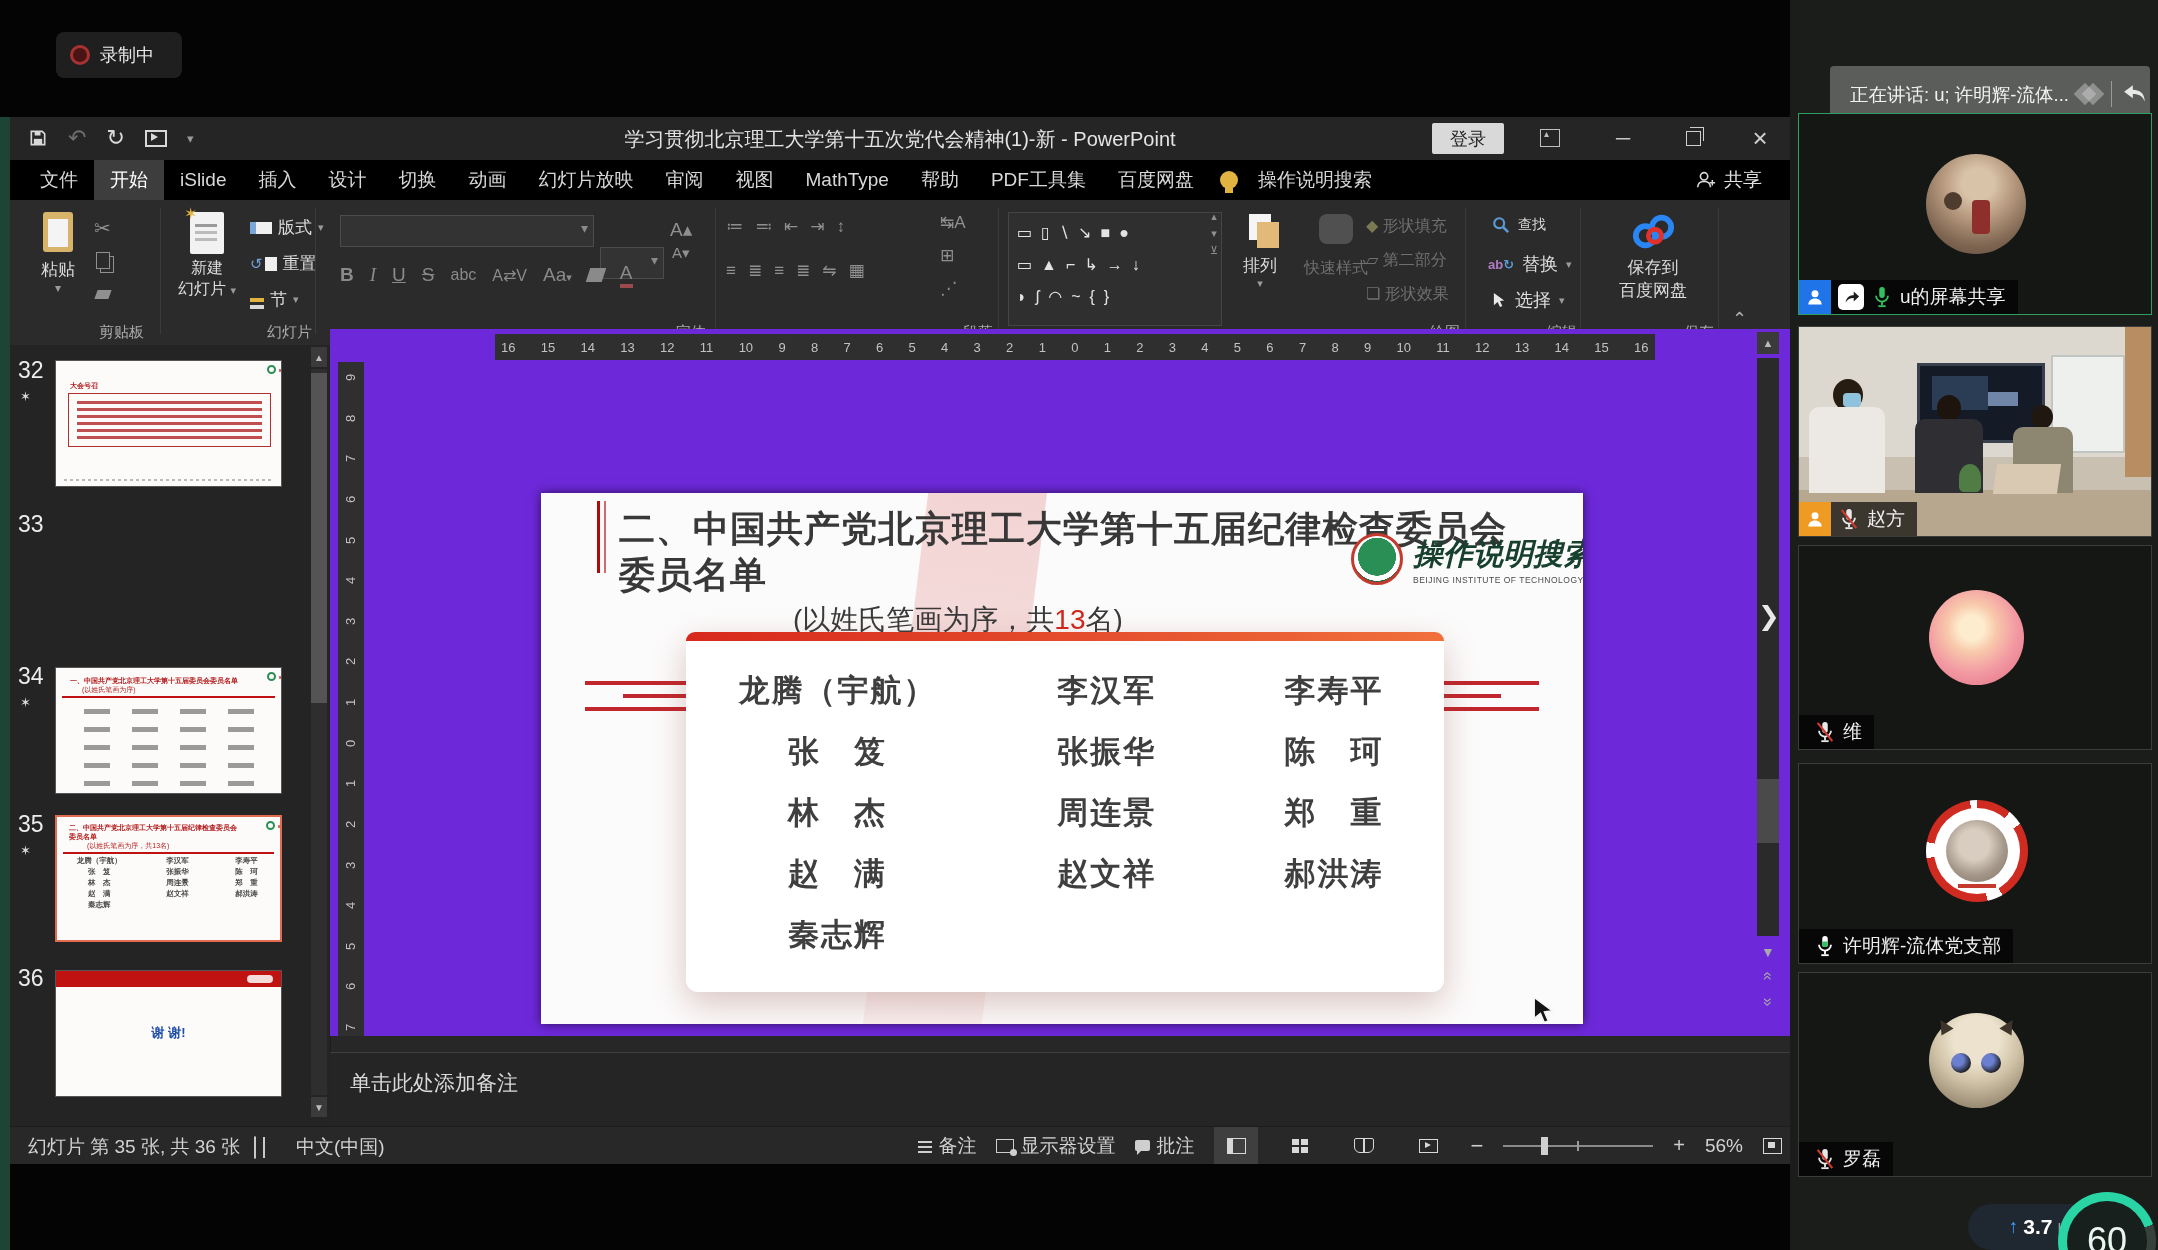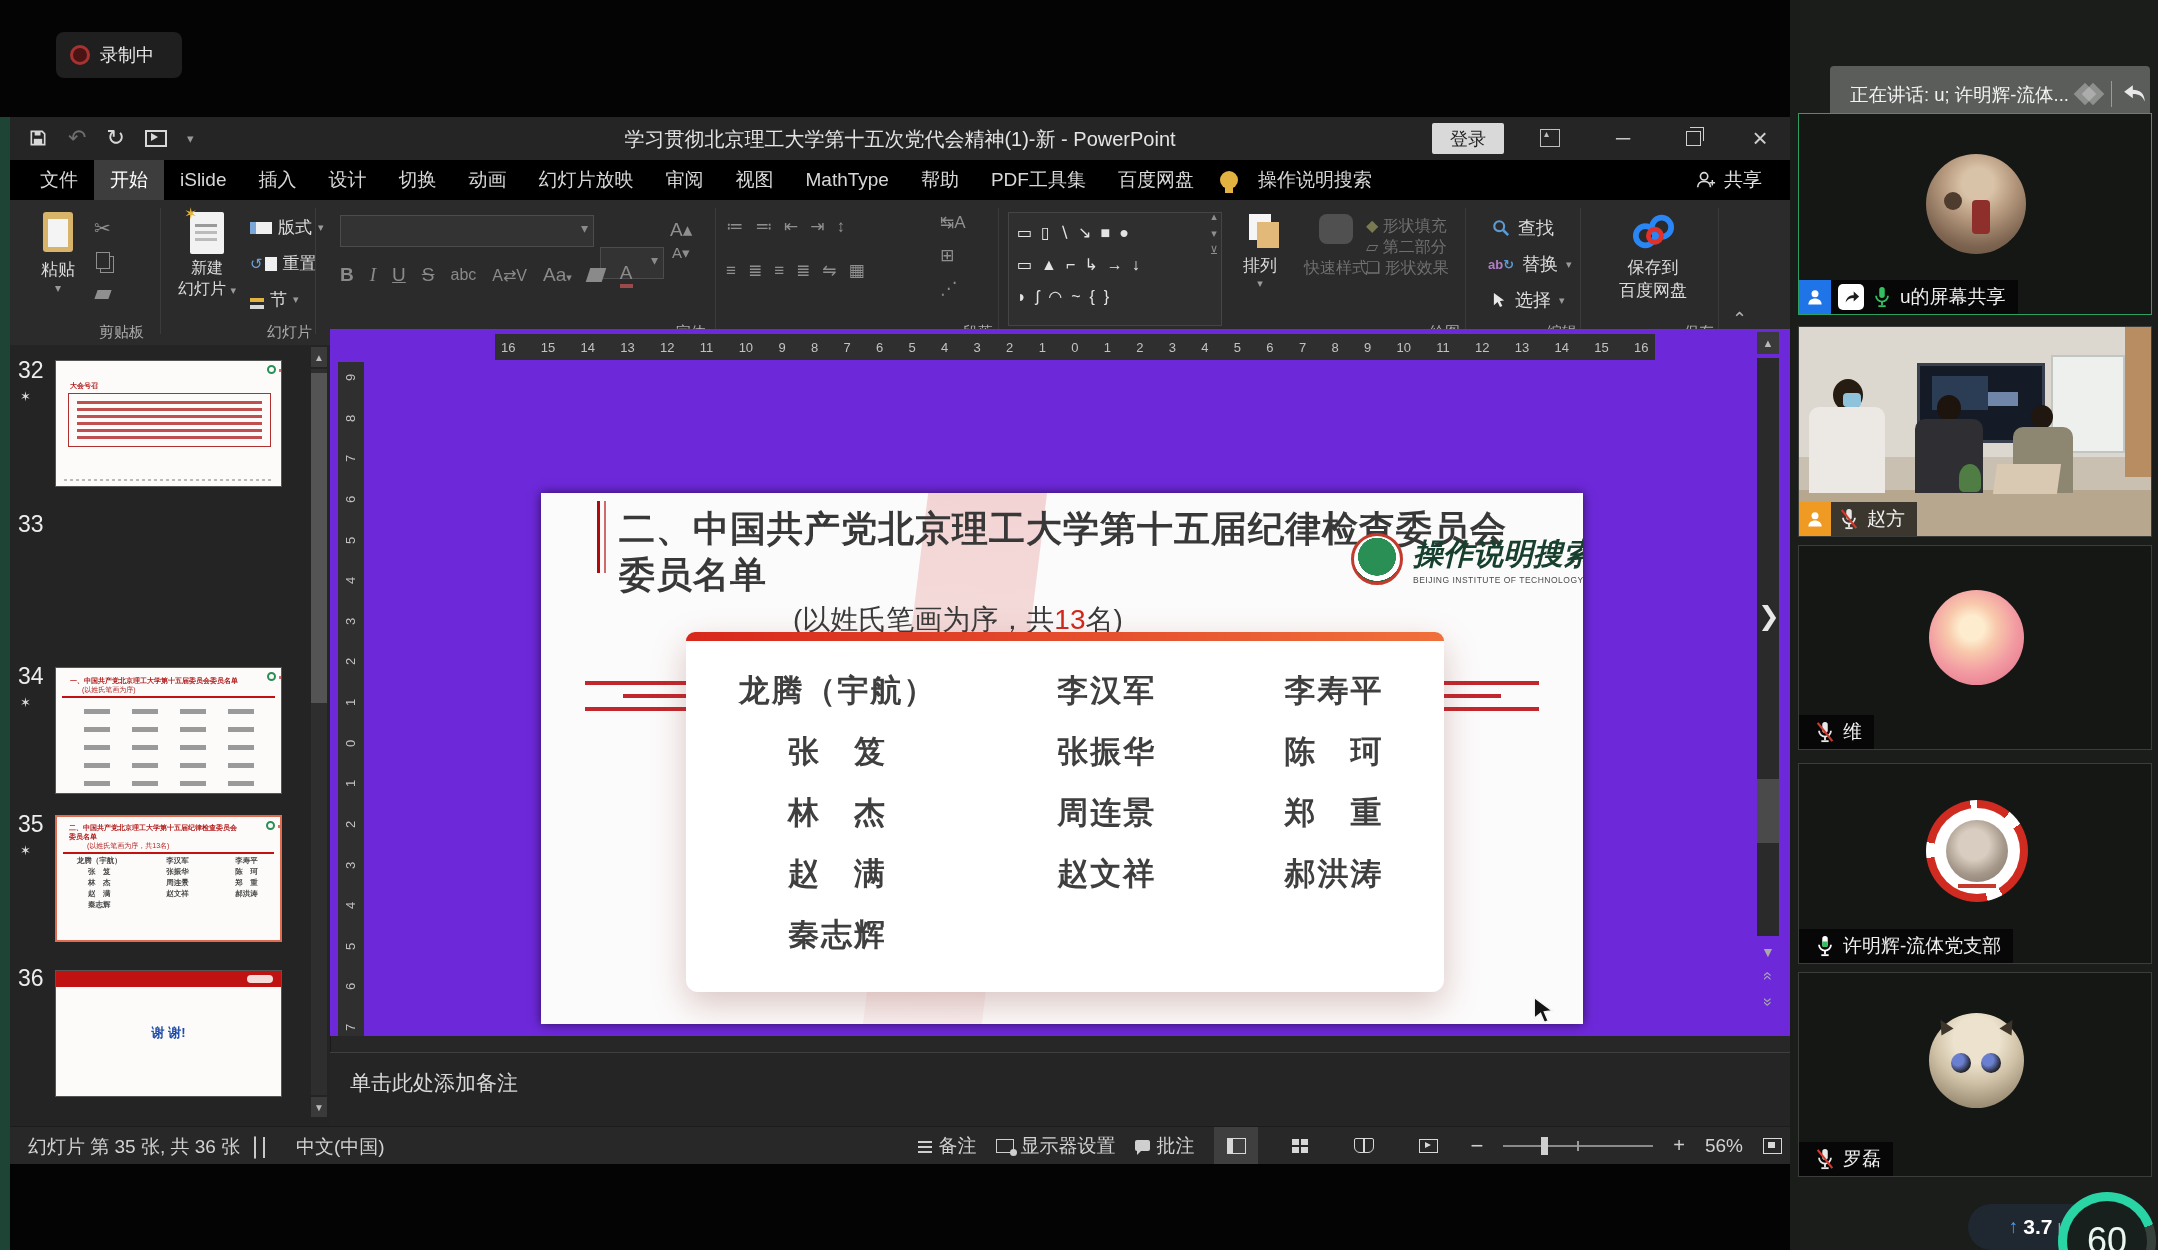--- a/index.html
+++ b/index.html
@@ -360,34 +360,34 @@
         </div>
       <div class="abs" style="left:1222px;top:14px;width:56px;text-align:center;">
         <div class="arricon" style="margin:0 auto;"></div>
         <div class="ribtxt" style="margin-top:14px;">排列</div>
         <div style="font-size:11px;color:#9a9a9a;">▾</div>
       </div>
       <div class="abs" style="left:1286px;top:14px;width:80px;text-align:center;">
         <div style="width:34px;height:30px;background:#6f6f6f;border-radius:8px;margin:0 auto;opacity:.55;"></div>
         <div class="fx" style="margin-top:14px;">快速样式</div>
       </div>
-      <div class="abs" style="left:1356px;top:16px;display:flex;flex-direction:column;">
+      <div class="abs" style="left:1356px;top:16px;display:flex;flex-direction:column;gap:13px;">
         <span class="fx"><span style="color:#7a7a52;">◆</span> <span>形状填充</span></span>
         <span class="fx"><span style="color:#6f6f6f;">▱</span> <span>第二部分</span></span>
         <span class="fx"><span style="color:#6f6f6f;">❏</span> <span>形状效果</span></span>
       </div>
       <div class="grplabel" style="left:988px;width:462px;">绘图</div>
       <div class="vsep" style="left:1455px;"></div>
 
       <div class="abs flex" style="left:1482px;top:16px;gap:8px;">
         <svg width="18" height="18" viewBox="0 0 20 20">
             <circle cx="8" cy="8" r="5.5" fill="none" stroke="#5b9bd5" stroke-width="2.4"></circle>
             <line x1="12.5" y1="12.5" x2="18" y2="18" stroke="#5b9bd5" stroke-width="2.8"></line>
           </svg>
-        <span class="ribtxt" style="font-size:18px;">查找</span>
+        <span class="ribtxt" style="font-size:14px;">查找</span>
       </div>
       <div class="abs flex" style="left:1478px;top:52px;gap:8px;align-items:center;">
         <span style="font-size:13px;"><b style="color:#b07cc6;">ab</b><b style="color:#5b9bd5;">↻</b></span>
         <span class="ribtxt" style="font-size:18px;">替换</span>
         <span style="font-size:11px;color:#9a9a9a;">▾</span>
       </div>
       <div class="abs flex" style="left:1482px;top:88px;gap:8px;">
         <svg width="15" height="17" viewBox="0 0 16 18">
             <polygon points="2,1 2,14 6,10.5 8.5,16 11,14.8 8.5,9.6 13,9" fill="#e8e8e8"></polygon>
           </svg>

